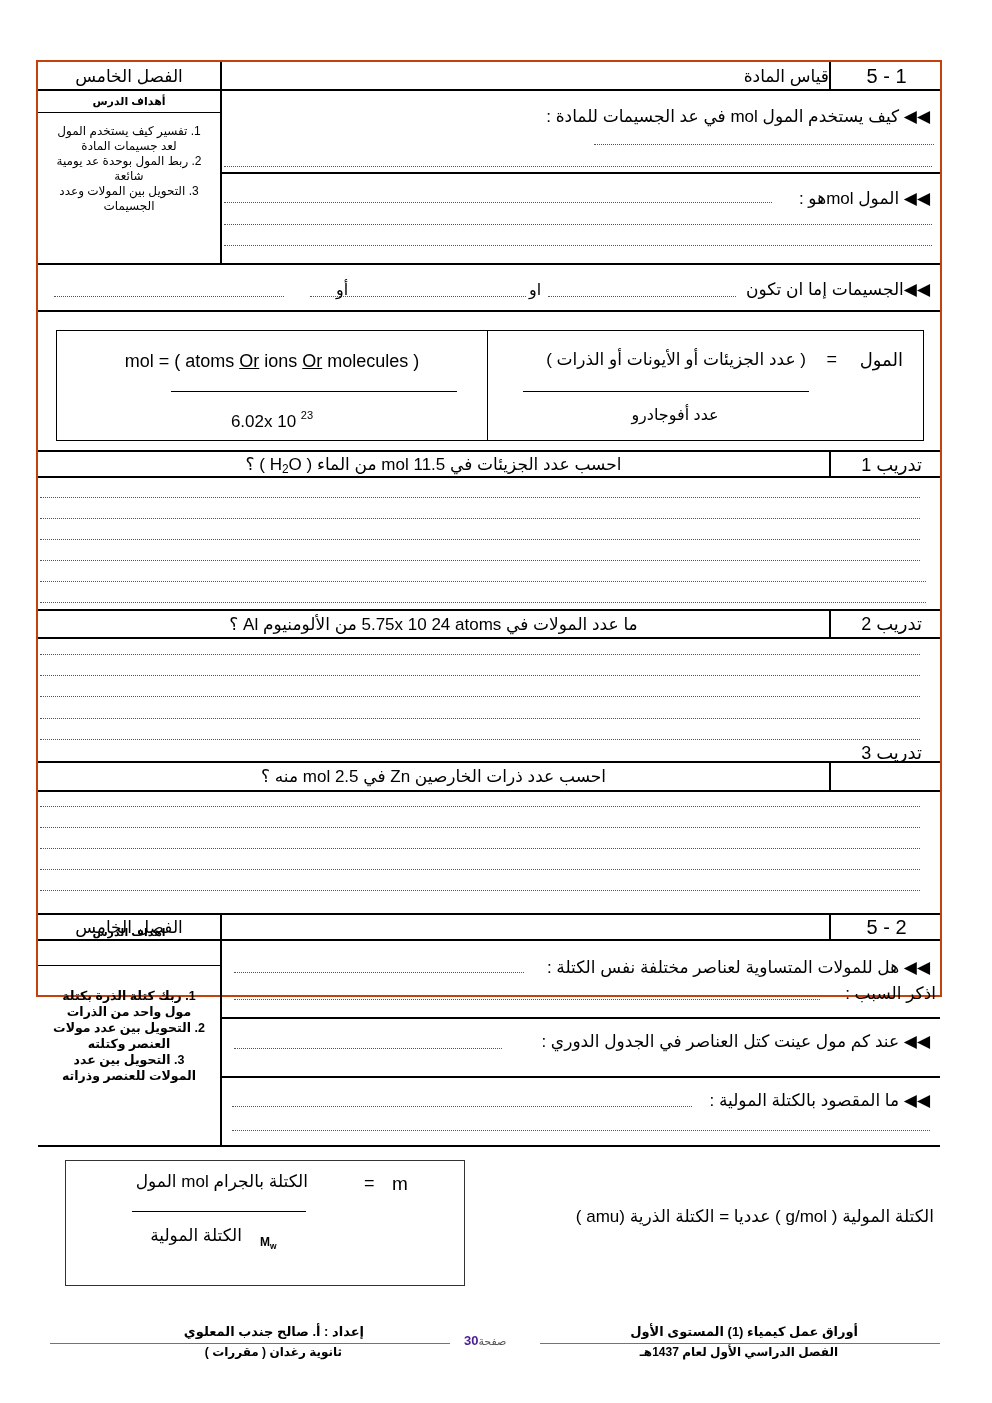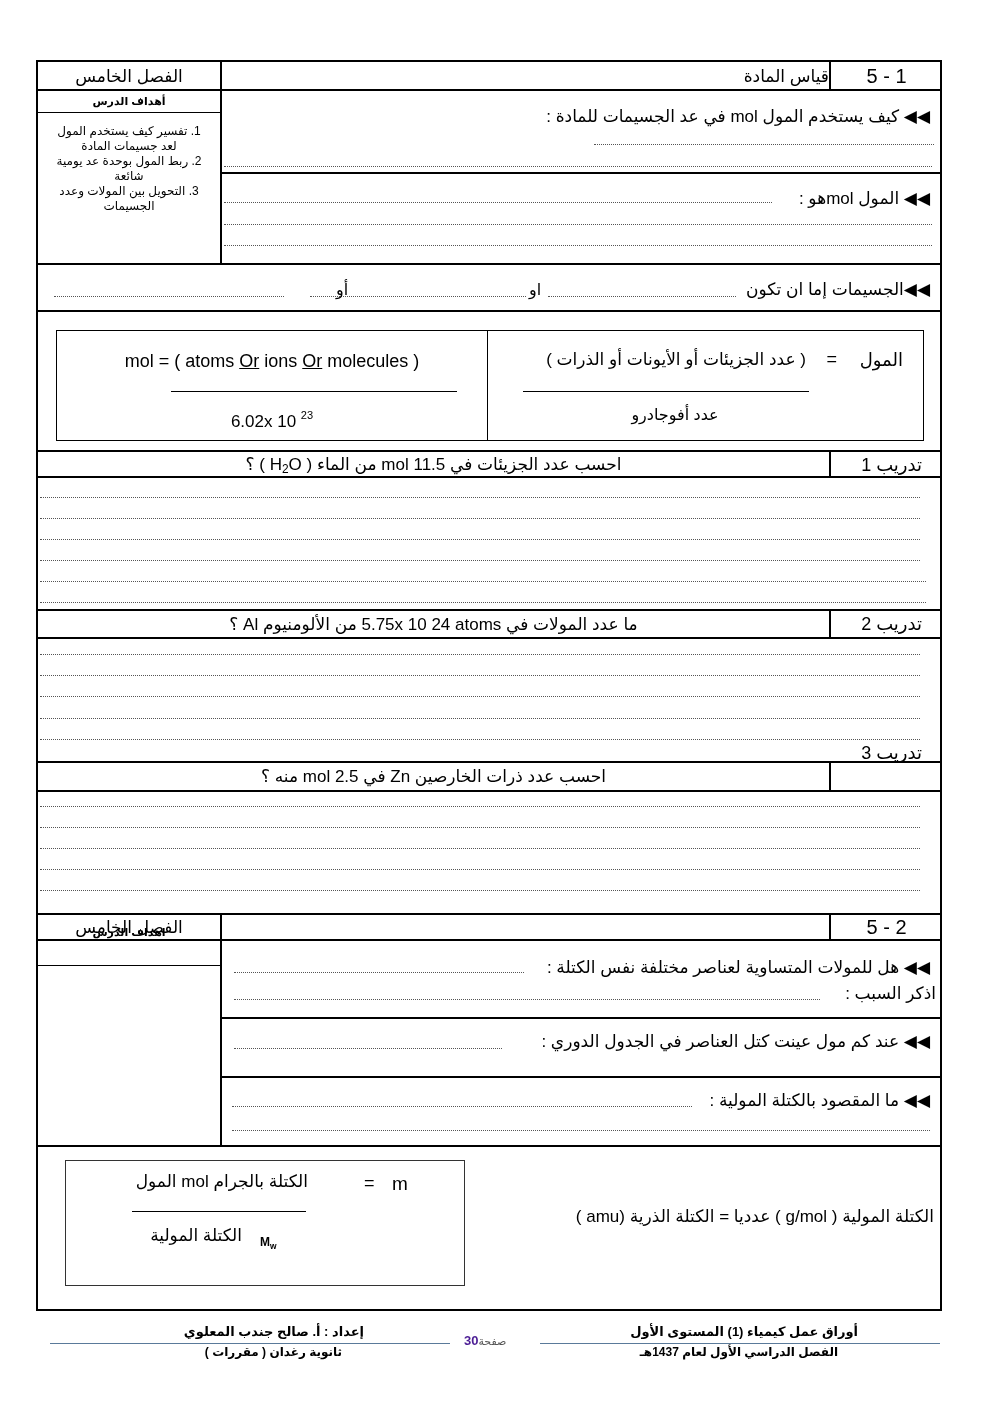--- a/index.html
+++ b/index.html
@@ -1,18 +1,18 @@
 <!DOCTYPE html>
 <html><head>
 <meta charset="utf-8">
 <style>
   html,body{margin:0;padding:0;background:#fff;}
   body{width:992px;height:1403px;position:relative;font-family:"Liberation Sans","DejaVu Sans",sans-serif;color:#000;overflow:hidden;}
   .abs{position:absolute;box-sizing:border-box;}
-  .page-frame{left:36px;top:60px;width:906px;height:1251px;border:2px solid #000000;padding-left:30px;}
+  .page-frame{left:36px;top:60px;width:906px;height:937px;border:2px solid #c2410c;padding-left:30px;}
   .hline{position:absolute;left:0;right:0;height:0;border-top:2px solid #000;}
   .vline{position:absolute;width:0;border-left:2px solid #000;}
   .thin{border-width:1px !important;}
   .rtl{direction:rtl;unicode-bidi:embed;}
   .cell-text{position:absolute;white-space:nowrap;}
   .center{text-align:center;}
   .dots-fine{position:absolute;height:0;border-top:1px dotted #555;}
   .bold{font-weight:bold;}
   .sub{font-size:70%;vertical-align:-3px;}
   .sup{font-size:65%;vertical-align:8px;}
@@ -111,20 +111,28 @@
   <div class="hline" style="top:851px;"></div>
 
   <div class="vline" style="left:182px;top:851px;height:233px;"></div>
   <div class="vline" style="left:791px;top:851px;height:27px;"></div>
   <div class="hline" style="top:877px;"></div>
   <div class="cell-text center rtl" style="left:0;width:182px;top:855px;font-size:17px;">الفصل الخامس</div>
   <div class="cell-text center" style="left:793px;width:111px;top:854px;font-size:20px;">5 - 2</div>
 
   <div class="hline thin" style="top:903px;width:182px;right:auto;"></div>
   <div class="cell-text center rtl bold" style="left:0;width:182px;top:864px;font-size:11px;">اهداف الدرس</div>
+  <div class="abs rtl center bold" style="left:2px;width:178px;top:926px;font-size:12.5px;line-height:16px;">
+    <div>1. ربك كتلة الذرة بكتلة</div>
+    <div>مول واحد من الذرات</div>
+    <div>2. التحويل بين عدد مولات</div>
+    <div>العنصر وكتلته</div>
+    <div>3. التحويل بين عدد</div>
+    <div>المولات للعنصر وذراته</div>
+  </div>
 
   <div class="cell-text rtl" style="right:10px;top:895px;font-size:17px;">◀◀ هل للمولات المتساوية لعناصر مختلفة نفس الكتلة :</div>
   <div class="dots-fine" style="left:196px;width:290px;top:910px;"></div>
   <div class="cell-text rtl" style="right:4px;top:921px;font-size:17px;">اذكر السبب  :</div>
   <div class="dots-fine" style="left:196px;width:586px;top:937px;"></div>
   <div class="hline" style="left:184px;top:955px;"></div>
 
   <div class="cell-text rtl" style="right:10px;top:969px;font-size:17px;">◀◀ عند كم مول عينت كتل العناصر في الجدول الدوري :</div>
   <div class="dots-fine" style="left:196px;width:268px;top:986px;"></div>
   <div class="hline" style="left:184px;top:1014px;"></div>

